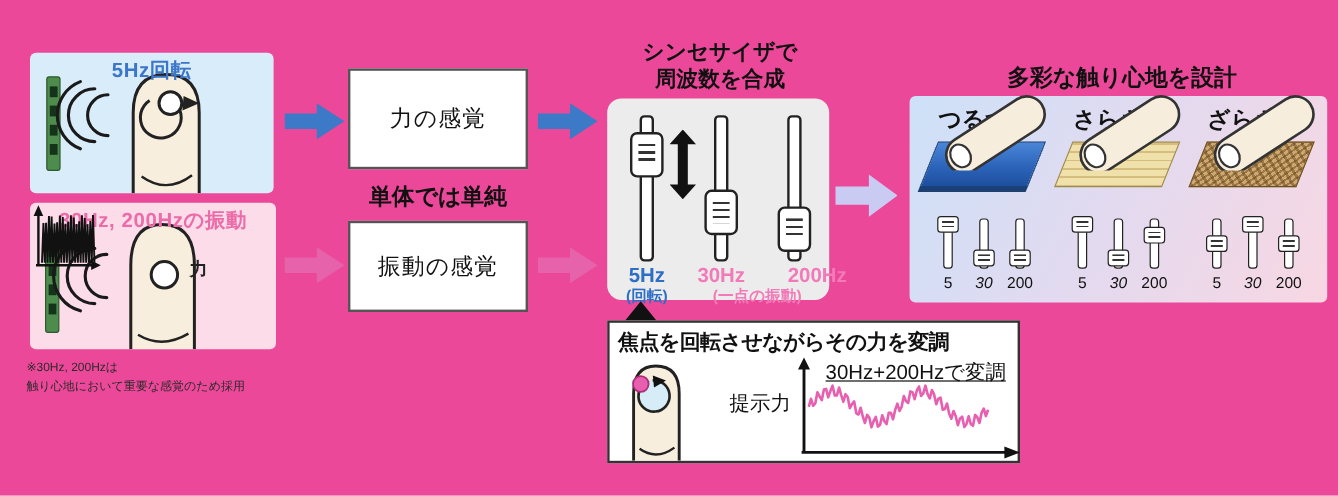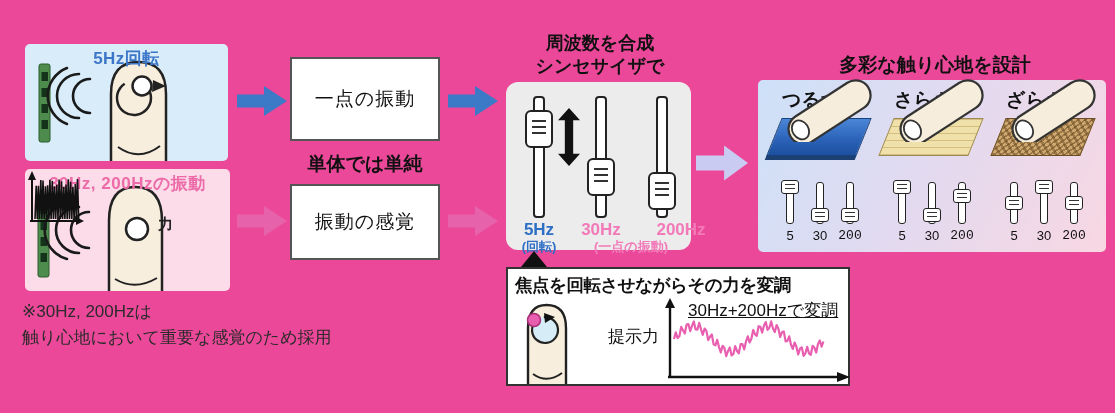--- a/index.html
+++ b/index.html
@@ -57,32 +57,32 @@
   .tile-fine { background-color:#f0e1ab; background-image:repeating-linear-gradient(to bottom,rgba(190,160,90,.55) 0 1.5px,transparent 1.5px 7px); border:1px solid #9c8a54; }
   .tile-rough { background-color:#cfa86f; background-image:repeating-linear-gradient(45deg,rgba(92,62,22,.45) 0 2px,transparent 2px 5px),repeating-linear-gradient(-45deg,rgba(92,62,22,.45) 0 2px,transparent 2px 5px); border:1px solid #6b4f2a; }
   .tex-finger { position:absolute; left:18px; top:-4px; z-index:2; }
   .mini { position:absolute; width:20px; height:42px; }
   .mini .track { position:absolute; left:6px; top:0; width:8px; height:42px; background:#fff; border:1.5px solid #222; border-radius:3px; }
   .mini .knob { position:absolute; left:1px; width:18px; height:14px; background:#fff; border:1.5px solid #222; border-radius:3px; }
   .mini .knob::after { content:""; position:absolute; left:3px; right:3px; top:3px; bottom:3px; background:repeating-linear-gradient(to bottom,#333 0 1.5px,transparent 1.5px 4px); }
   .mini .lv-high { top:-2px; } .mini .lv-midhigh { top:7px; } .mini .lv-mid { top:14px; } .mini .lv-low { top:26px; }
   .m1 { left:14px; top:102px; } .m2 { left:44px; top:102px; } .m3 { left:74px; top:102px; }
   .mnum { position:absolute; top:148px; text-align:center; font-size:13px; color:#111; }
-  .n1 { left:6px; width:36px; } .n2 { left:36px; width:36px; } .n3 { left:66px; width:36px;font-family:Liberation Mono, monospace; }
+  .n1 { left:6px; width:36px; } .n2 { left:36px; width:36px;font-style:italic; } .n3 { left:66px; width:36px; }
 
   
   .mod-box { position:absolute; left:506px; top:267px; width:344px; height:119px; background:#fff; border:2.5px solid #333; }
   .mod-title { position:absolute; left:7px; top:4px; font-weight:bold; font-size:17.5px; color:#111; letter-spacing:-0.5px; white-space:nowrap; }
   .mod-finger { position:absolute; left:10px; top:27px; }
   .mod-force { position:absolute; left:100px; top:56px; font-size:17px; color:#111; }
   .mod-wavelab { position:absolute; left:180px; top:30px; font-size:17px; color:#111; white-space:nowrap;text-decoration:underline; }
   .mod-graph { position:absolute; left:152px; top:28px; }
 
   
-  .footnote { position:absolute; left:22px; top:299px; font-size:17px; color:#2b2b2b; line-height:1.55; }
+  .footnote { position:absolute; left:22px; top:299px; font-size:10px; color:#2b2b2b; line-height:1.55; }
 </style>
 </head>
 <body>
 
 <div class="stage">
 
   <div class="panel panel-blue">
     <svg width="203" height="117" viewBox="0 0 203 117">
       <rect x="14" y="20" width="11" height="78" rx="2" fill="#4e8c4e" stroke="#2c5a2c"></rect>
       <rect x="16.5" y="28" width="6.5" height="9" fill="#15321a"></rect>
@@ -132,33 +132,33 @@
 
   <div class="footnote">
     <div>※30Hz, 200Hzは</div>
     <div>触り心地において重要な感覚のため採用</div>
   </div>
 
   <div class="arrow-right a-blue" style="left:237px; top:84px; width:50px; height:34px;"></div>
   <div class="arrow-right a-pink" style="left:237px; top:204px; width:50px; height:34px;"></div>
 
   <div class="pbox box-force">
-      <span>一点の振動</span>
+      <span>力の感覚</span>
     </div>
   <div class="standalone">単体では単純</div>
   <div class="pbox box-vib">
       <span>振動の感覚</span>
     </div>
 
   <div class="arrow-right a-blue" style="left:448px; top:84px; width:50px; height:34px;"></div>
   <div class="arrow-right a-pink" style="left:448px; top:204px; width:50px; height:34px;"></div>
 
   <div class="synth-title">
+    <div>シンセサイザで</div>
     <div>周波数を合成</div>
-    <div>シンセサイザで</div>
   </div>
   <div class="synth-box">
     <div class="slider s1">
       <div class="track"></div>
       <div class="knob lv-high"></div>
     </div>
     <div class="vdouble"></div>
     <div class="slider s2">
       <div class="track"></div>
       <div class="knob lv-mid"></div>

